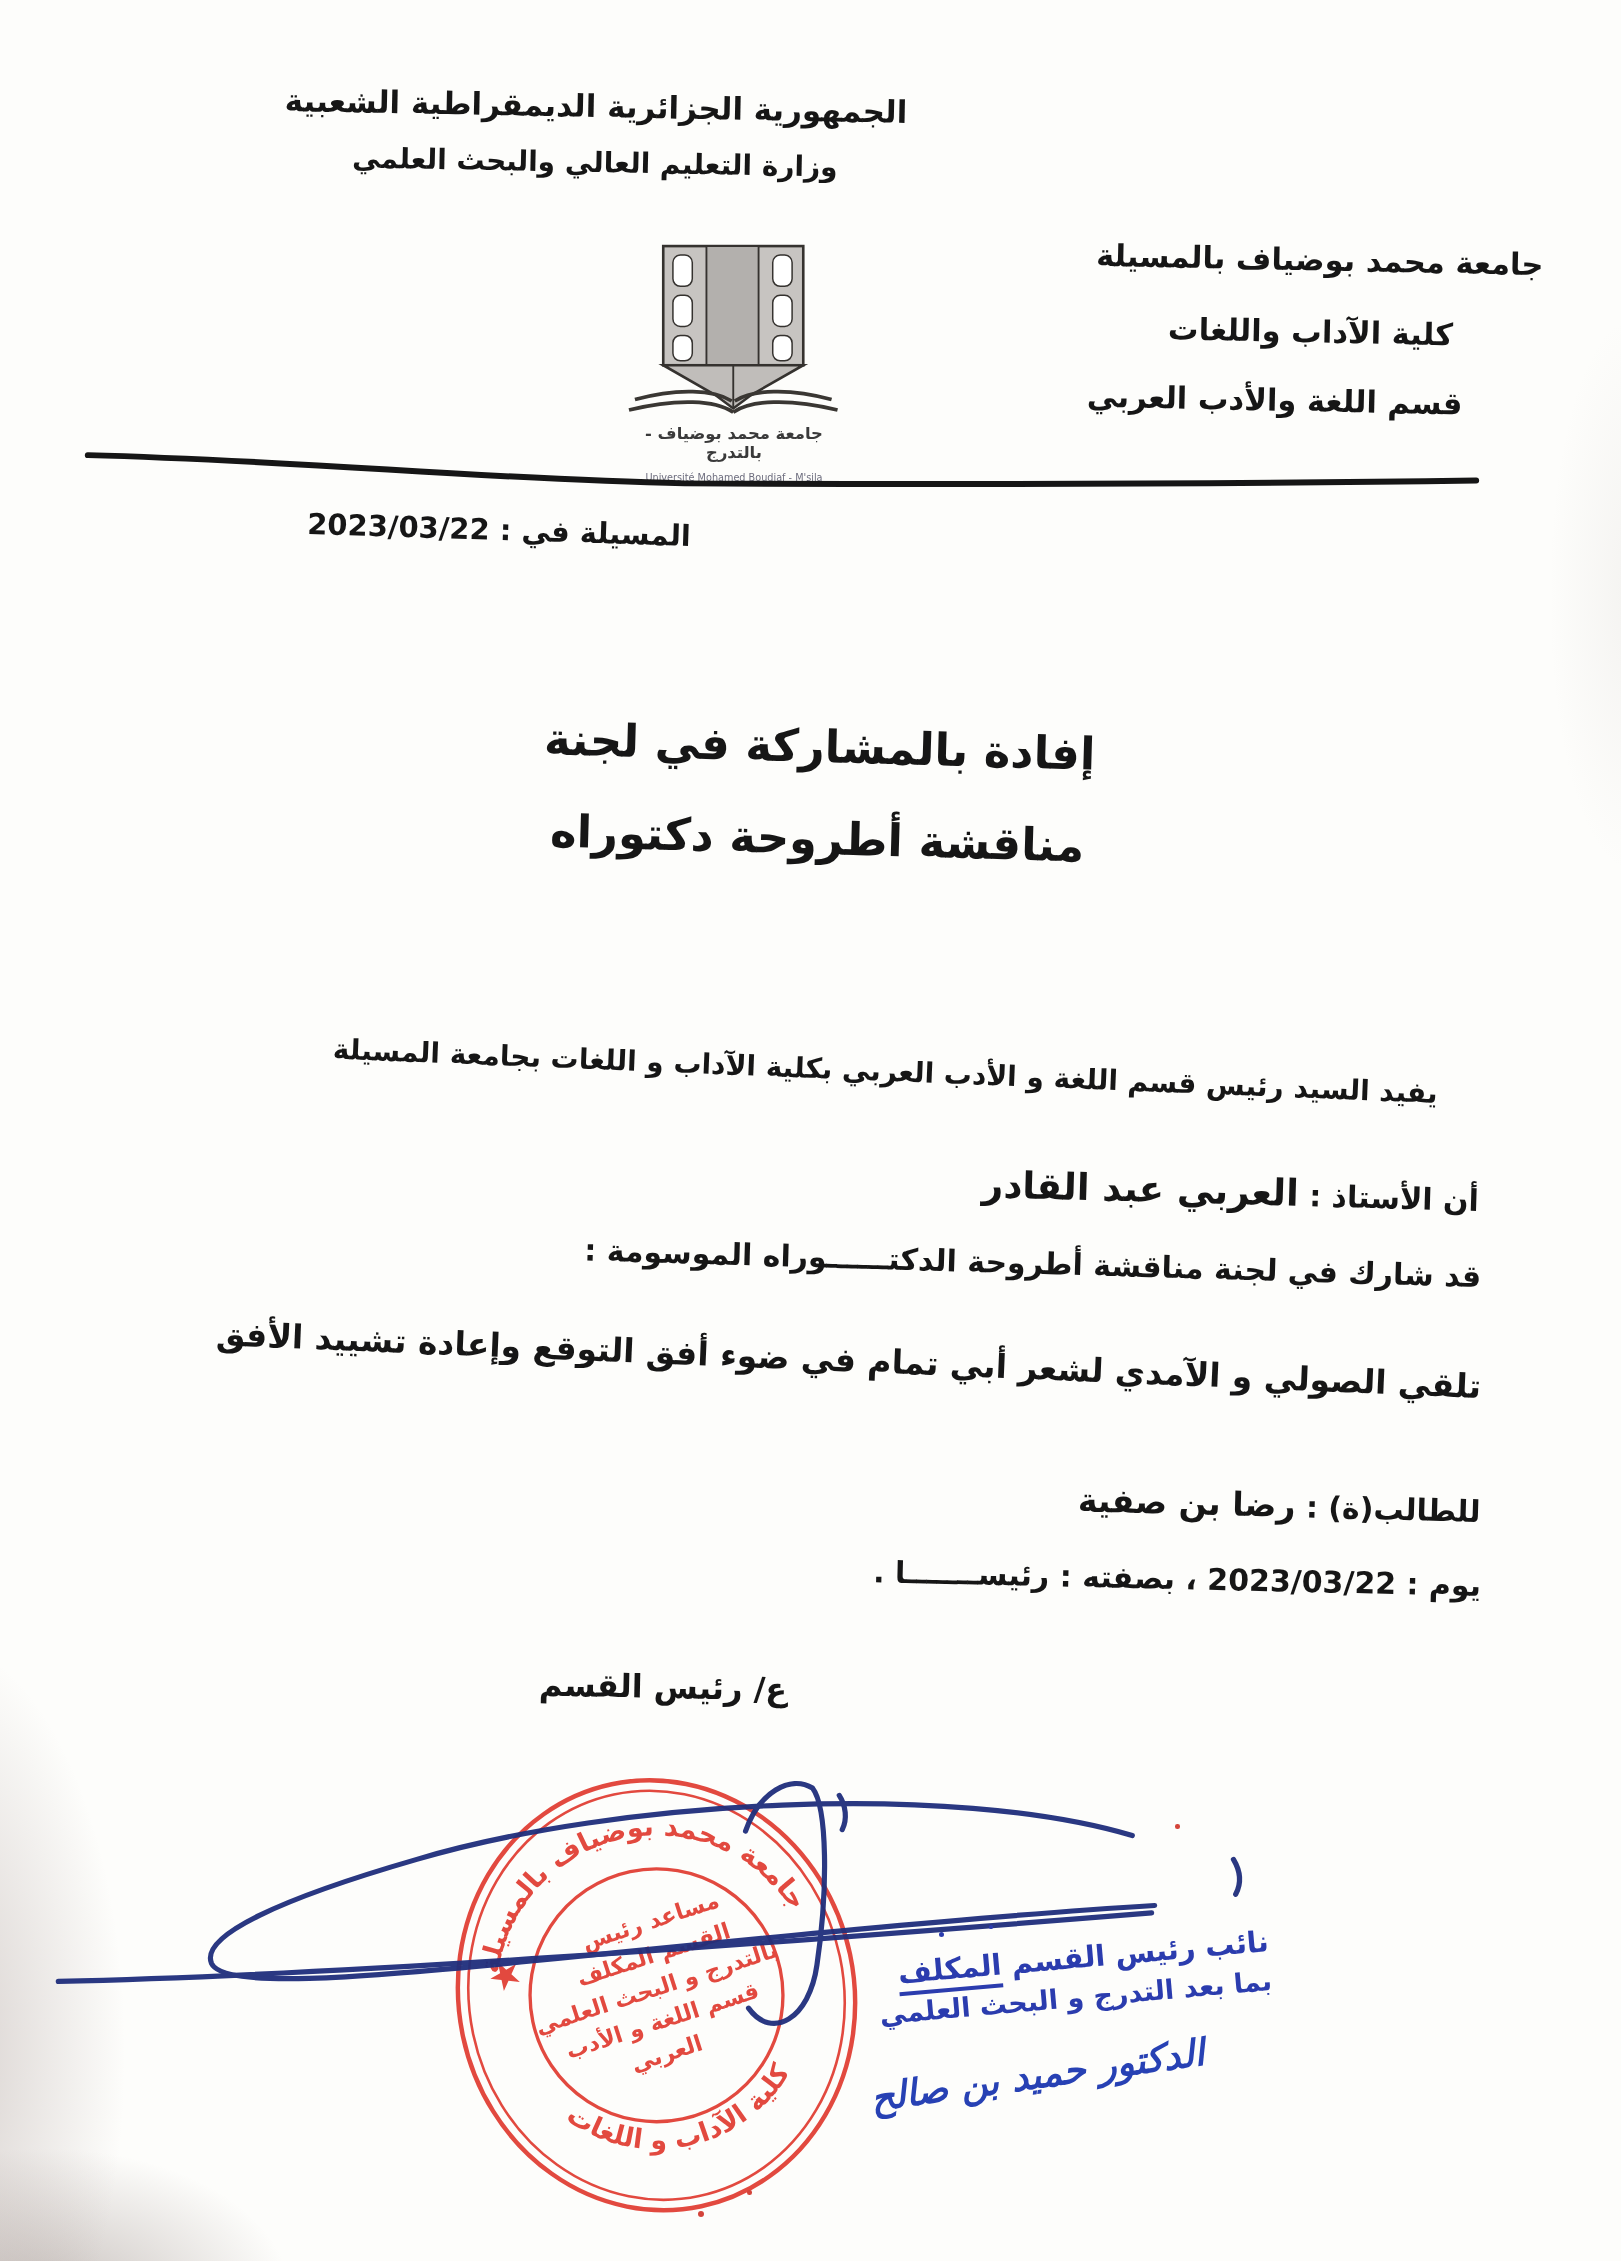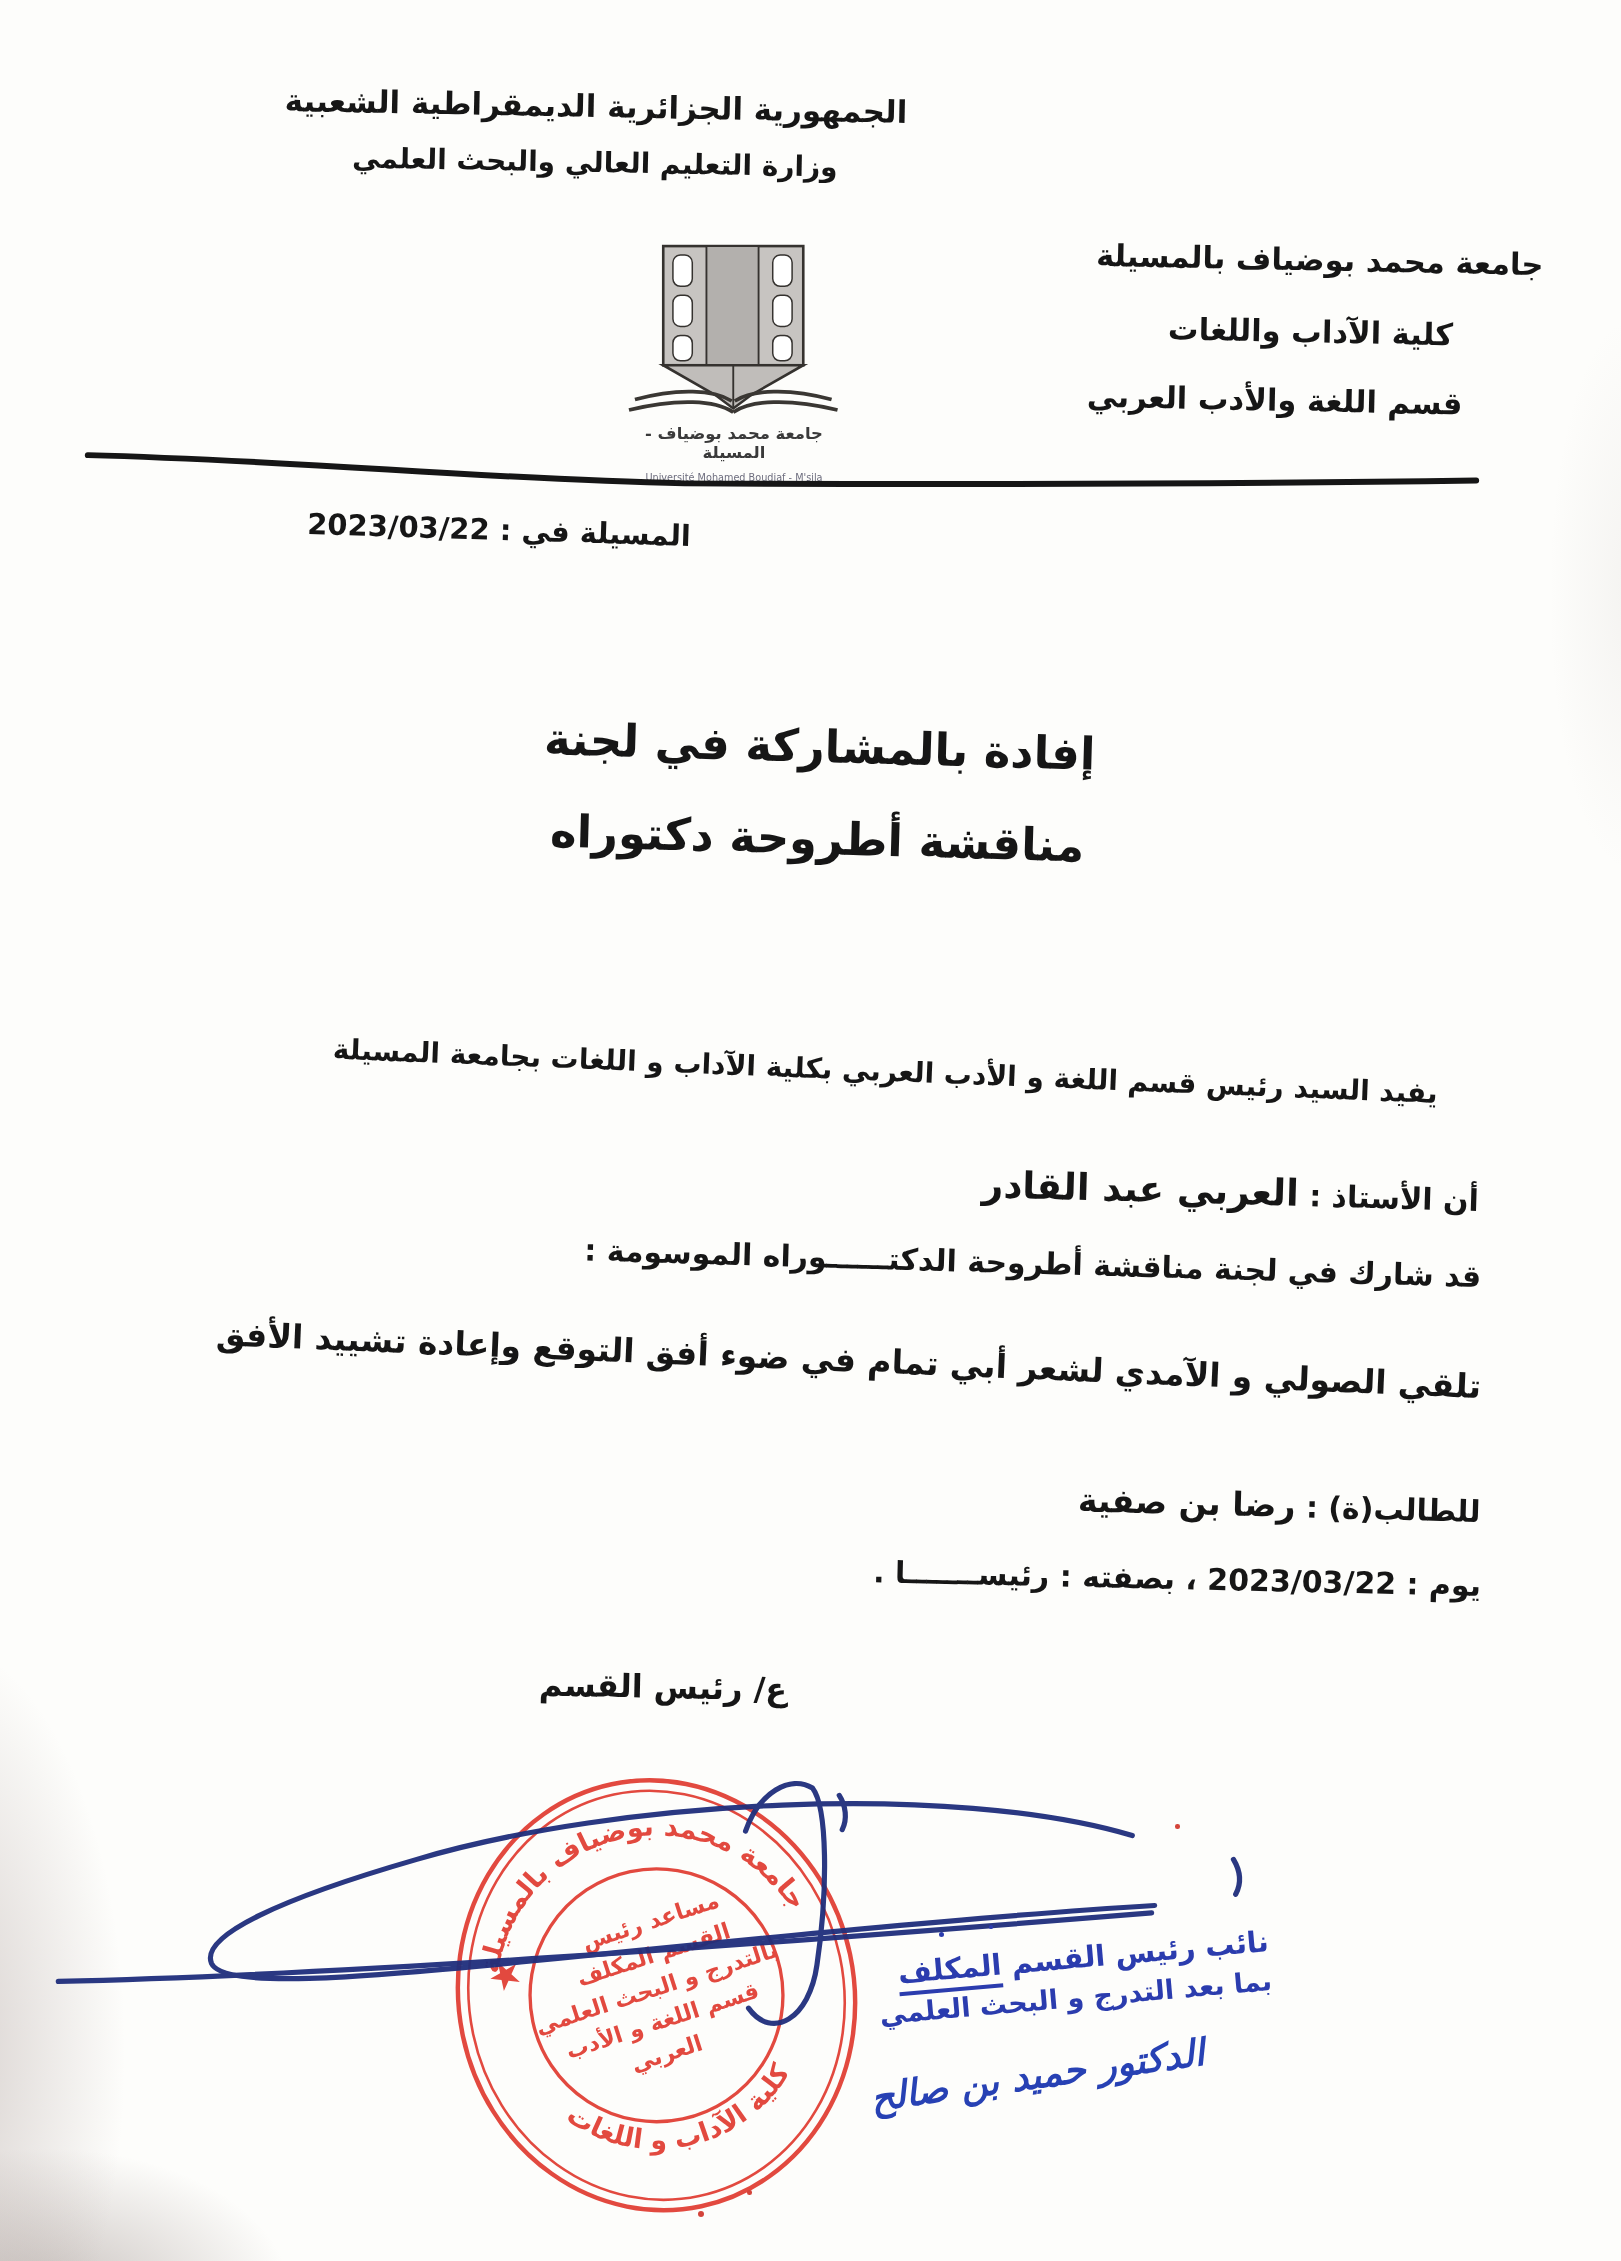--- a/index.html
+++ b/index.html
@@ -92,21 +92,21 @@
         <path d="M144,168 L144,224" fill="none" stroke-width="2.5"></path>
       </g>
 
       <g stroke="#3a3733" stroke-width="5" fill="none">
         <path d="M12,214 C70,198 118,201 142,216"></path>
         <path d="M276,214 C218,198 170,201 146,216"></path>
         <path d="M4,228 C70,212 120,215 144,231"></path>
         <path d="M284,228 C218,212 168,215 144,231"></path>
       </g>
     </svg>
-    <div class="logo-cap-ar ar">جامعة محمد بوضياف - المسيلة</div>
+    <div class="logo-cap-ar ar">جامعة محمد بوضياف - بالتدرج</div>
     <div class="logo-cap-fr">Université Mohamed Boudiaf - M'sila</div>
   </div>
 
   <div class="abs inst-block ar">
     <div class="inst-line l1">جامعة محمد بوضياف بالمسيلة</div>
     <div class="inst-line l2">كلية الآداب واللغات</div>
     <div class="inst-line l3">قسم اللغة والأدب العربي</div>
   </div>
 
   <svg class="abs divider-svg" width="1622" height="60" viewBox="0 0 2180 80">

